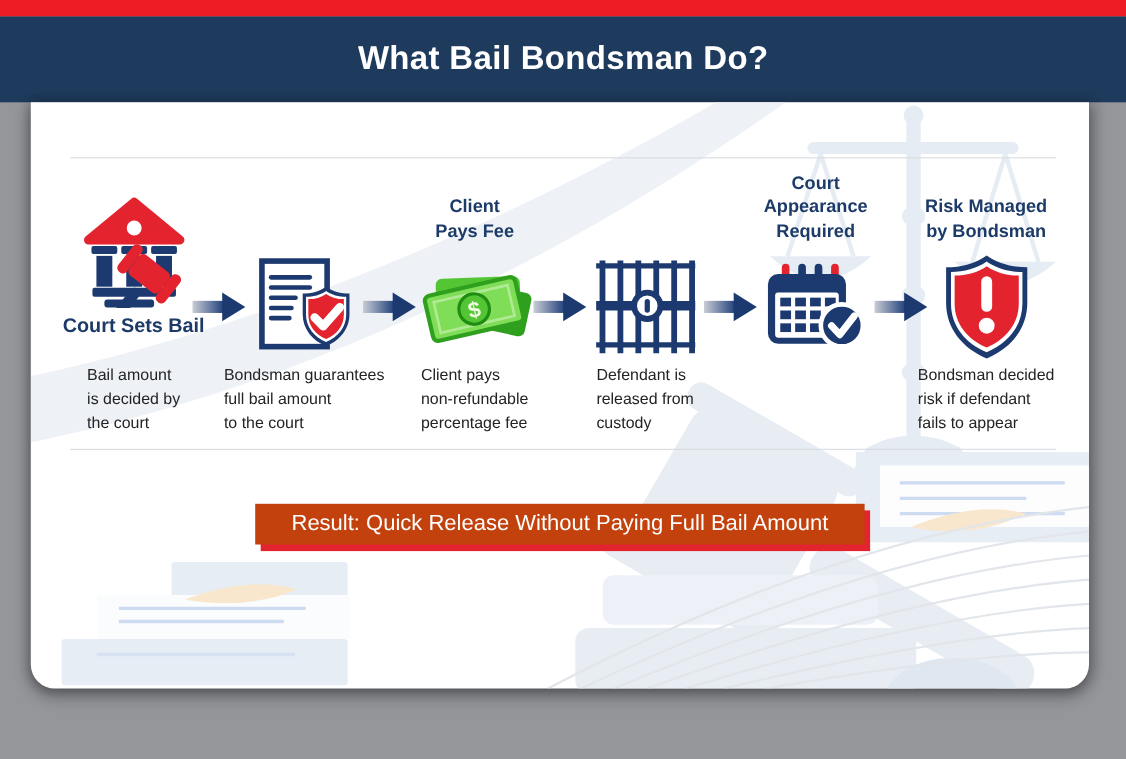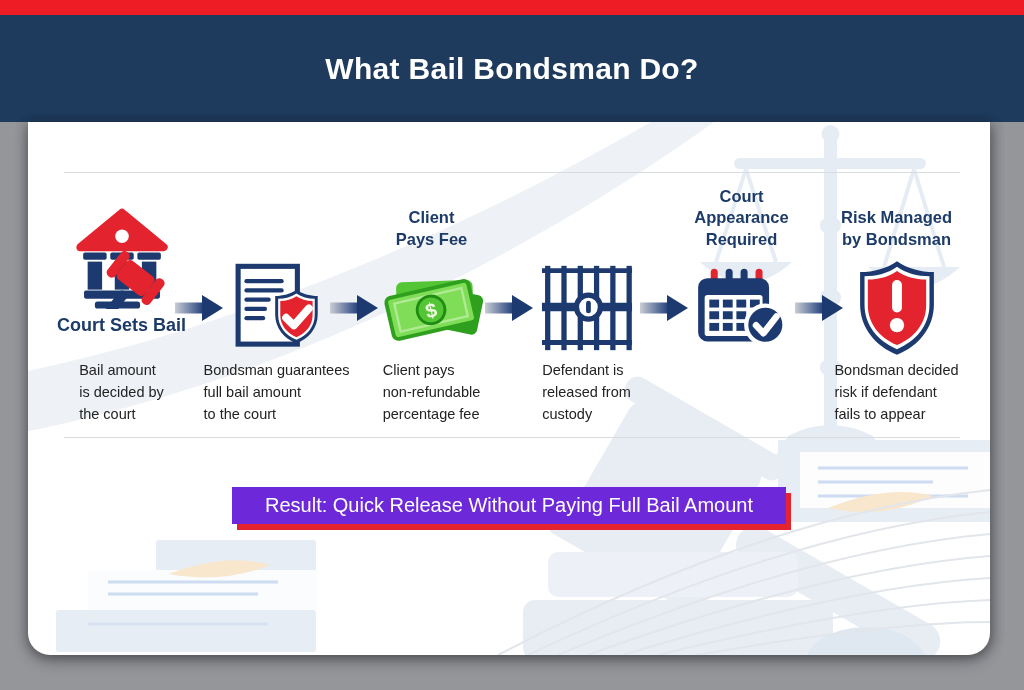--- a/index.html
+++ b/index.html
@@ -1,20 +1,20 @@
 <!DOCTYPE html>
 <html><head>
 <meta charset="utf-8">
 <style>
   * { margin:0; padding:0; box-sizing:border-box; }
   html,body { width:1024px; height:690px; }
   body { font-family:"Liberation Sans", sans-serif; background:#95969a; overflow:hidden; }
 
   .top-strip { height:15px; background:#ee1c25; }
-  .header { height:107px; background:#1e3a5c; display:flex; align-items:center; justify-content:center; }
+  .header { height:78px; background:#1e3a5c; display:flex; align-items:center; justify-content:center; }
   .header h1 { color:#ffffff; font-size:30px; font-weight:bold; letter-spacing:.3px; }
 
   .card {
     position:relative; margin-left:28px; width:962px; height:533px;
     background:#ffffff; border-radius:0 0 22px 22px; overflow:hidden;
     box-shadow:0 6px 14px rgba(30,30,35,.45), 6px 0 10px rgba(30,30,35,.18), -4px 0 8px rgba(30,30,35,.15);
   }
   .watermarks { position:absolute; inset:0; width:100%; height:100%; z-index:0; }
 
   .sep { position:absolute; left:36px; right:30px; height:1px; background:#d8dbdf; z-index:1; }
@@ -40,21 +40,21 @@
     grid-row:3; justify-self:center; width:max-content; padding-top:4px;
     white-space:pre; color:#232323; font-size:14.5px; line-height:1.5;
   }
   .step1 { grid-row:1 / 3; align-self:center; justify-self:center; display:flex; flex-direction:column; align-items:center; }
   .step1-label { margin-top:6px; color:#1d3b68; font-weight:bold; font-size:18px; white-space:pre; }
 
   .arrow { grid-row:2; align-self:center; justify-self:center; width:50px; line-height:0; }
 
   .banner-wrap { position:relative; z-index:2; display:flex; justify-content:center; margin-top:62px; }
   .banner {
-    background:#6d28d9; color:#fff; font-size:20px; padding:7px 33px;
+    background:#c2410c; color:#fff; font-size:20px; padding:7px 33px;
     box-shadow:5px 6px 0 #e3232e; white-space:nowrap;
   }
 </style>
 </head>
 <body>
 
 <div class="page">
   <div class="top-strip"></div>
 
   <header class="header">

